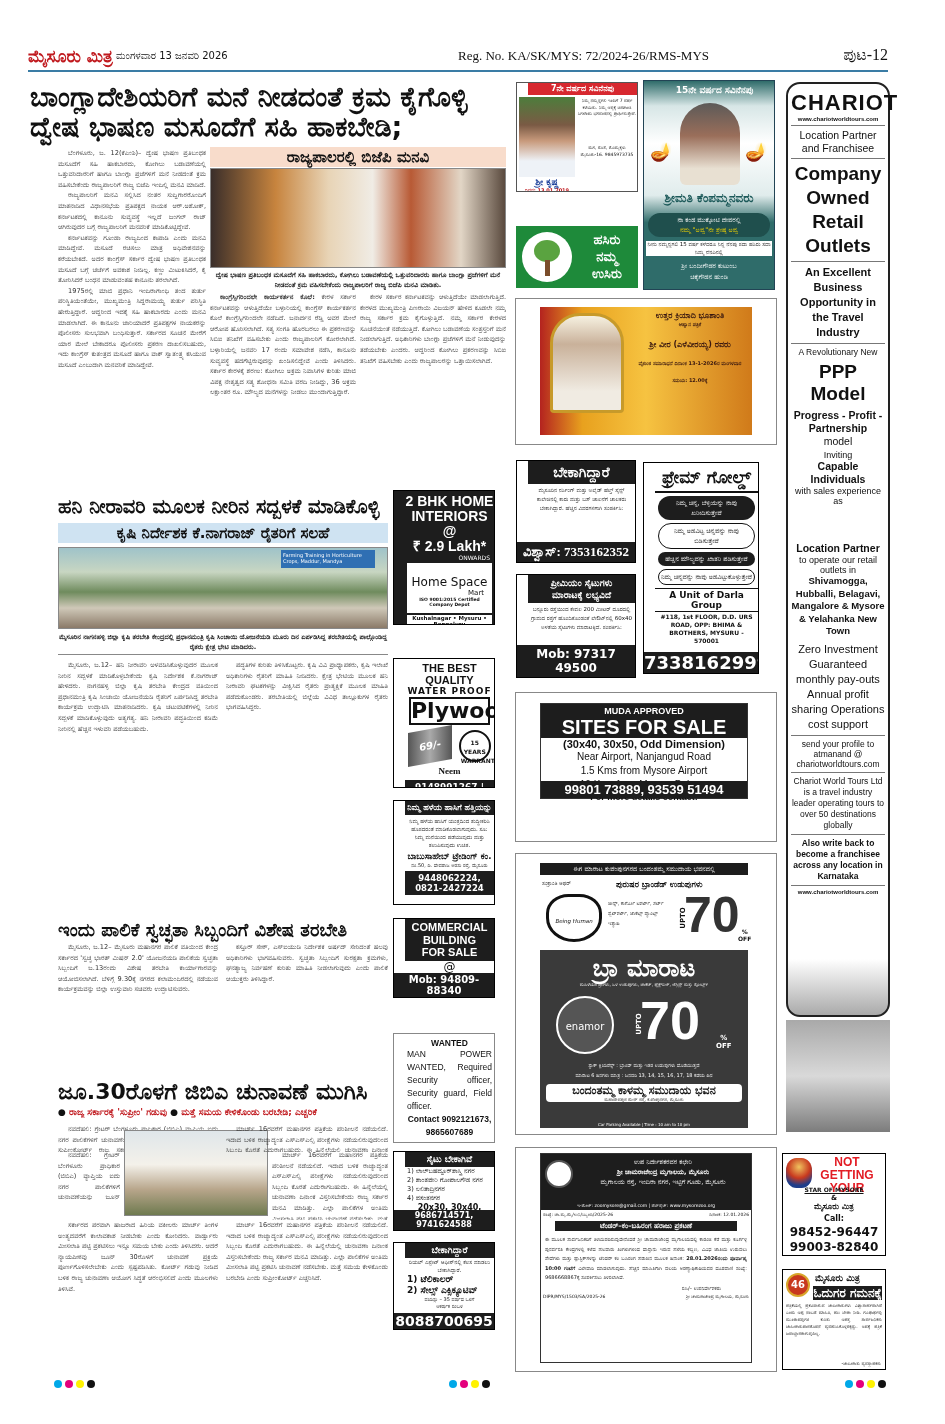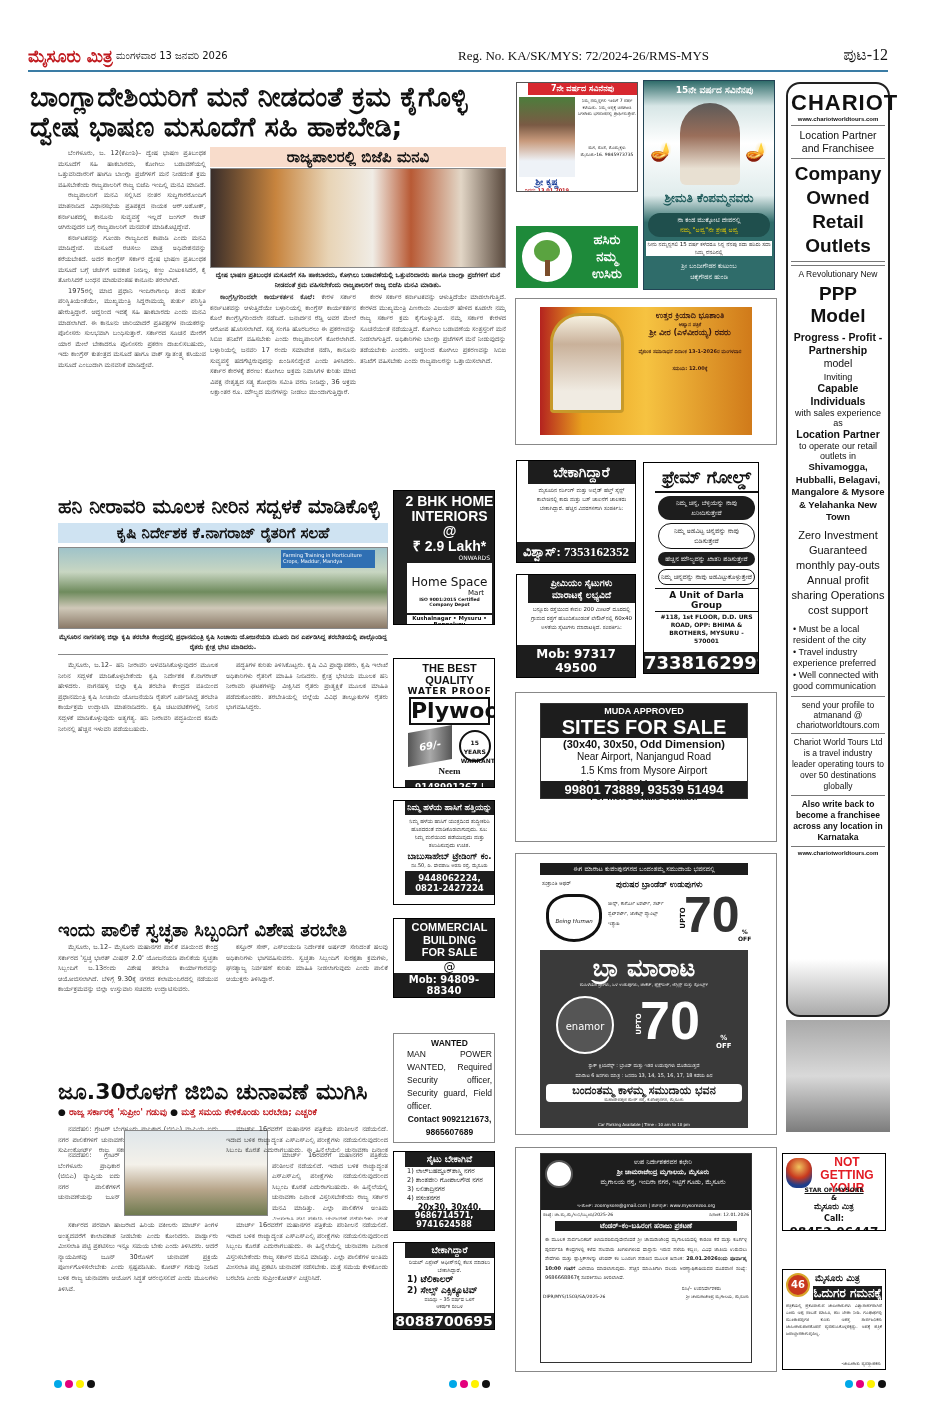--- a/index.html
+++ b/index.html
@@ -234,21 +234,21 @@
     <div>ಚಿಕ್ಕೆಗೌಡನ ಹುಂಡಿ</div>
   </div>
 </div>
 
 <div class="abs ad" style="left:515px;top:298px;width:262px;height:147px;border:1px solid #888;">
   <div style="position:absolute;left:24px;top:8px;width:212px;height:128px;background:linear-gradient(90deg,#b4231f 0%,#e8a11e 20%,#f6c341 50%,#d07a1a 100%);">
     <div style="position:absolute;left:10px;top:6px;width:74px;height:100px;border-radius:30px 30px 4px 4px;background:linear-gradient(180deg,#f6f1e1 0%,#c9b19a 30%,#f0ebe2 80%);border:3px solid #c79a2a;"></div>
     <div style="position:absolute;left:92px;top:4px;width:116px;font-size:8px;font-weight:bold;color:#3a1810;text-align:center;">
       <div>ಉತ್ತರ ಕ್ರಿಯಾದಿ ಭೂಶಾಂತಿ</div>
       <div style="font-size:5px;">ಆಹ್ವಾನ ಪತ್ರಿಕೆ</div>
-      <div style="margin-top:0;">ಶ್ರೀ ವೀರ (ಎಳೆವೀರಯ್ಯ) ರವರು</div>
+      <div style="margin-top:12px;">ಶ್ರೀ ವೀರ (ಎಳೆವೀರಯ್ಯ) ರವರು</div>
       <div style="font-size:5px;margin-top:10px;">ವೈಕುಂಠ ಸಮಾರಾಧನೆ ದಿನಾಂಕ 13-1-2026ರ ಮಂಗಳವಾರ</div>
       <div style="font-size:5px;margin-top:10px;">ಸಮಯ: 12.00ಕ್ಕೆ</div>
     </div>
   </div>
 </div>
 
 <div class="abs ad" style="left:516px;top:460px;width:120px;height:103px;border:1px solid #000;">
   <div class="dark" style="font-size:14px;font-weight:bold;padding:3px 0;">ಬೇಕಾಗಿದ್ದಾರೆ</div>
   <div style="font-size:5.5px;line-height:9px;padding:2px;">ಮೈಸೂರಿನ ನರ್ಸಿಂಗ್ ಮತ್ತು ಅಲೈಡ್ ಹೆಲ್ತ್ ಸೈನ್ಸ್ ಕಾಲೇಜಿನಲ್ಲಿ ಕಾರು ಮತ್ತು ಬಸ್ ಚಾಲನೆಗೆ ಚಾಲಕರು ಬೇಕಾಗಿದ್ದಾರೆ. ಹೆಚ್ಚಿನ ವಿವರಗಳಿಗಾಗಿ ಸಂಪರ್ಕಿಸಿ:</div>
   <div class="dark" style="font-size:13px;font-weight:bold;position:absolute;bottom:0;left:0;right:0;padding:2px 0;font-family:'Liberation Serif',serif;">ವಿಶ್ವಾಸ್: 7353162352</div>
@@ -346,51 +346,47 @@
 </div>
 
 <div class="abs chariot">
   <div class="brand">CHARIOT</div>
   <div class="sm" style="font-size:6px;font-weight:bold;">www.chariotworldtours.com</div>
   <div class="rule"></div>
   <div class="md">Location Partner and Franchisee</div>
   <div class="rule"></div>
   <div class="lg">Company Owned Retail Outlets</div>
   <div class="rule"></div>
+  <div class="md" style="font-weight:bold;font-size:11px;line-height:15px;">An Excellent Business Opportunity in the Travel Industry</div>
   <div class="rule"></div>
   <div class="sm" style="font-size:8.5px;">A Revolutionary New</div>
   <div class="xl" style="margin:4px 0;">PPP Model</div>
   <div class="md" style="font-weight:bold;">Progress - Profit - Partnership</div>
   <div class="md">model</div>
   <div class="sm" style="font-size:9px;margin-top:2px;">Inviting</div>
   <div class="md" style="font-weight:bold;">Capable Individuals</div>
   <div class="sm" style="font-size:9px;">with sales experience as</div>
-  <div class="md" style="font-weight:bold;">Location Partner</div>
+  <div class="md" style="font-weight:bold;margin-top:36px;">Location Partner</div>
   <div class="sm" style="font-size:9px;">to operate our retail outlets in</div>
   <div class="md" style="font-weight:bold;font-size:9.5px;line-height:12.5px;">Shivamogga, Hubballi, Belagavi, Mangalore &amp; Mysore &amp; Yelahanka New Town</div>
   <div class="md" style="font-size:11px;line-height:15px;margin-top:4px;">Zero Investment Guaranteed monthly pay-outs Annual profit sharing Operations cost support</div>
-  <ul style="margin-top:6px;">
-    <li>Must be a local resident of the city</li>
-    <li>Travel industry experience preferred</li>
-    <li>Well connected with good communication</li>
-  </ul>
   <div class="rule"></div>
   <div class="sm" style="font-size:8.5px;">send your profile to</div>
   <div class="sm" style="font-size:8.5px;">atmanand @ chariotworldtours.com</div>
   <div class="rule"></div>
   <div class="sm" style="font-size:8.5px;line-height:11px;">Chariot World Tours Ltd is a travel industry leader operating tours to over 50 destinations globally</div>
   <div class="rule"></div>
   <div class="sm" style="font-size:8.5px;line-height:11px;font-weight:bold;">Also write back to become a franchisee across any location in Karnataka</div>
   <div class="rule"></div>
   <div class="sm" style="font-size:6px;font-weight:bold;">www.chariotworldtours.com</div>
 </div>
 
 <div class="abs ad" style="left:786px;top:1020px;width:104px;height:112px;border:none;background:linear-gradient(180deg,#a9a9a9 0%,#d9d9d9 50%,#7c7c7c 100%);"></div>
 
-<div class="abs ad" style="left:782px;top:1153px;width:104px;height:78px;border:1px solid #000;">
+<div class="abs ad" style="left:782px;top:1153px;width:104px;height:103px;border:1px solid #000;">
   <div style="position:absolute;left:3px;top:4px;width:26px;height:30px;background:radial-gradient(circle at 50% 30%,#f0c25e 0%,#c8391f 45%,#1f3d8a 75%);border-radius:40%;"></div>
   <div style="position:absolute;left:28px;top:2px;right:2px;font-size:12px;font-weight:bold;color:#e21b23;line-height:13px;font-family:'Liberation Sans',sans-serif;">
     <div>NOT GETTING</div>
     <div style="text-align:center;">YOUR</div>
   </div>
   <div style="position:absolute;left:0;right:0;top:32px;font-size:6px;font-weight:bold;text-decoration:underline;">STAR OF MYSORE</div>
   <div style="position:absolute;left:0;right:0;top:40px;font-size:7px;font-weight:bold;">&amp;</div>
   <div style="position:absolute;left:0;right:0;top:48px;font-size:8px;font-weight:bold;">ಮೈಸೂರು ಮಿತ್ರ</div>
   <div style="position:absolute;left:0;right:0;top:60px;font-size:8px;font-weight:bold;">Call:</div>
   <div style="position:absolute;left:0;right:0;top:71px;font-size:12px;font-weight:bold;">98452-96447</div>

